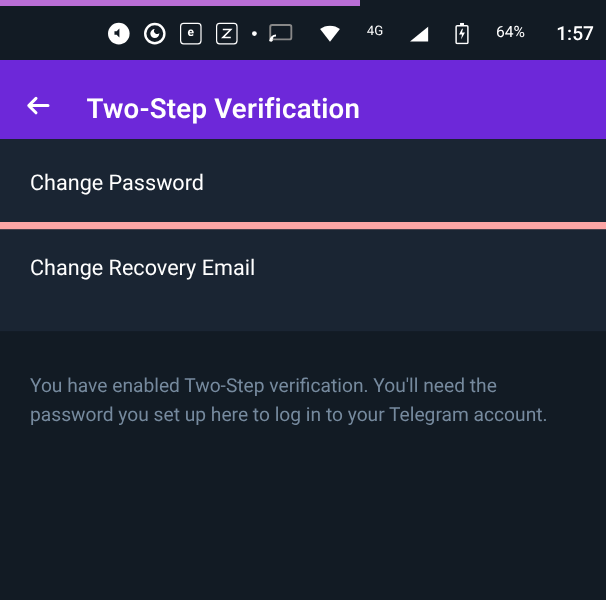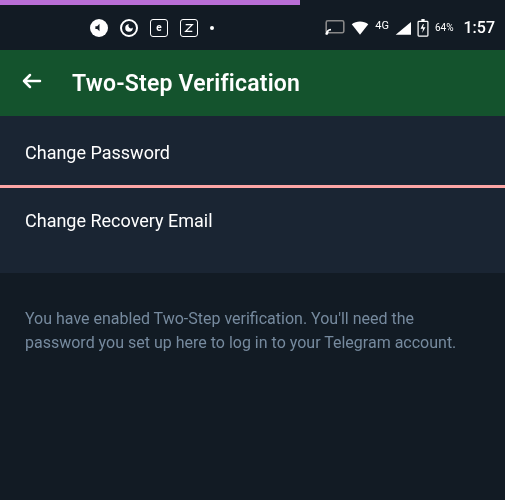--- a/index.html
+++ b/index.html
@@ -1,34 +1,34 @@
 <!DOCTYPE html>
 <html><head>
   <meta charset="utf-8">
   <style>
     * { margin: 0; padding: 0; box-sizing: border-box; }
     html, body { width: 505px; height: 500px; background: #121b24; font-family: -apple-system, Roboto, Arial, sans-serif; overflow: hidden; }
     .accent-bar { height: 5px; width: 300px; background: #b96ed6; }
     .status-bar { height: 45px; display: flex; align-items: center; justify-content: flex-end; padding: 0 10px; color: #fff; font-size: 14px; gap: 6px; }
     .status-bar .left-icons { display: flex; align-items: center; gap: 12px; margin-right: auto; margin-left: 80px; }
-    .status-bar .right-icons { display: flex; align-items: center; gap: 6px; }
+    .status-bar .right-icons { display: flex; align-items: center; gap: 22px; }
     .ic { display: inline-flex; align-items: center; justify-content: center; }
     .circle-ic { width: 18px; height: 18px; border-radius: 50%; background: #fff; color: #121b24; display: flex; align-items: center; justify-content: center; font-size: 10px; font-weight: bold; }
     .square-ic { width: 18px; height: 18px; border: 1.5px solid #fff; border-radius: 3px; display: flex; align-items: center; justify-content: center; font-size: 10px; color: #fff; font-weight: bold; }
     .dot { width: 4px; height: 4px; border-radius: 50%; background: #fff; }
-    .header { background: #14532d; height: 66px; display: flex; align-items: center; padding: 0 20px; gap: 28px; }
+    .header { background: #6d28d9; height: 66px; display: flex; align-items: flex-end; padding: 12px 20px; gap: 28px; }
     .header .title { color: #fff; font-size: 23px; font-weight: 600; letter-spacing: 0.2px; }
     .back-arrow { color: #fff; cursor: pointer; }
     .section { background: #1a2533; }
-    .item { padding: 22px 25px; color: #fff; font-size: 18px; font-weight: 400; border-bottom: 3px solid #fca5a5; cursor: pointer; }
+    .item { padding: 22px 25px; color: #fff; font-size: 18px; font-weight: 400; border-bottom: 6px solid #fca5a5; cursor: pointer; }
     .item:first-child { padding-top: 26px; }
     .item:last-child { border-bottom: none; padding-bottom: 42px; }
     .footer-text { padding: 34px 25px; color: #768a9e; font-size: 16px; line-height: 1.5; }
     .clock { font-weight: 500; font-size: 16px; margin-left: 4px; }
-    .battery-pct { font-size: 10px; }
+    .battery-pct { font-size: 13px; }
     .net-label { font-size: 11px; font-weight: 400; color: #fff; margin-bottom: 4px; }
   </style>
 </head>
 <body>
 
 <div class="accent-bar"></div>
 
 <div class="status-bar">
   <div class="left-icons">
     <span class="ic circle-ic">

